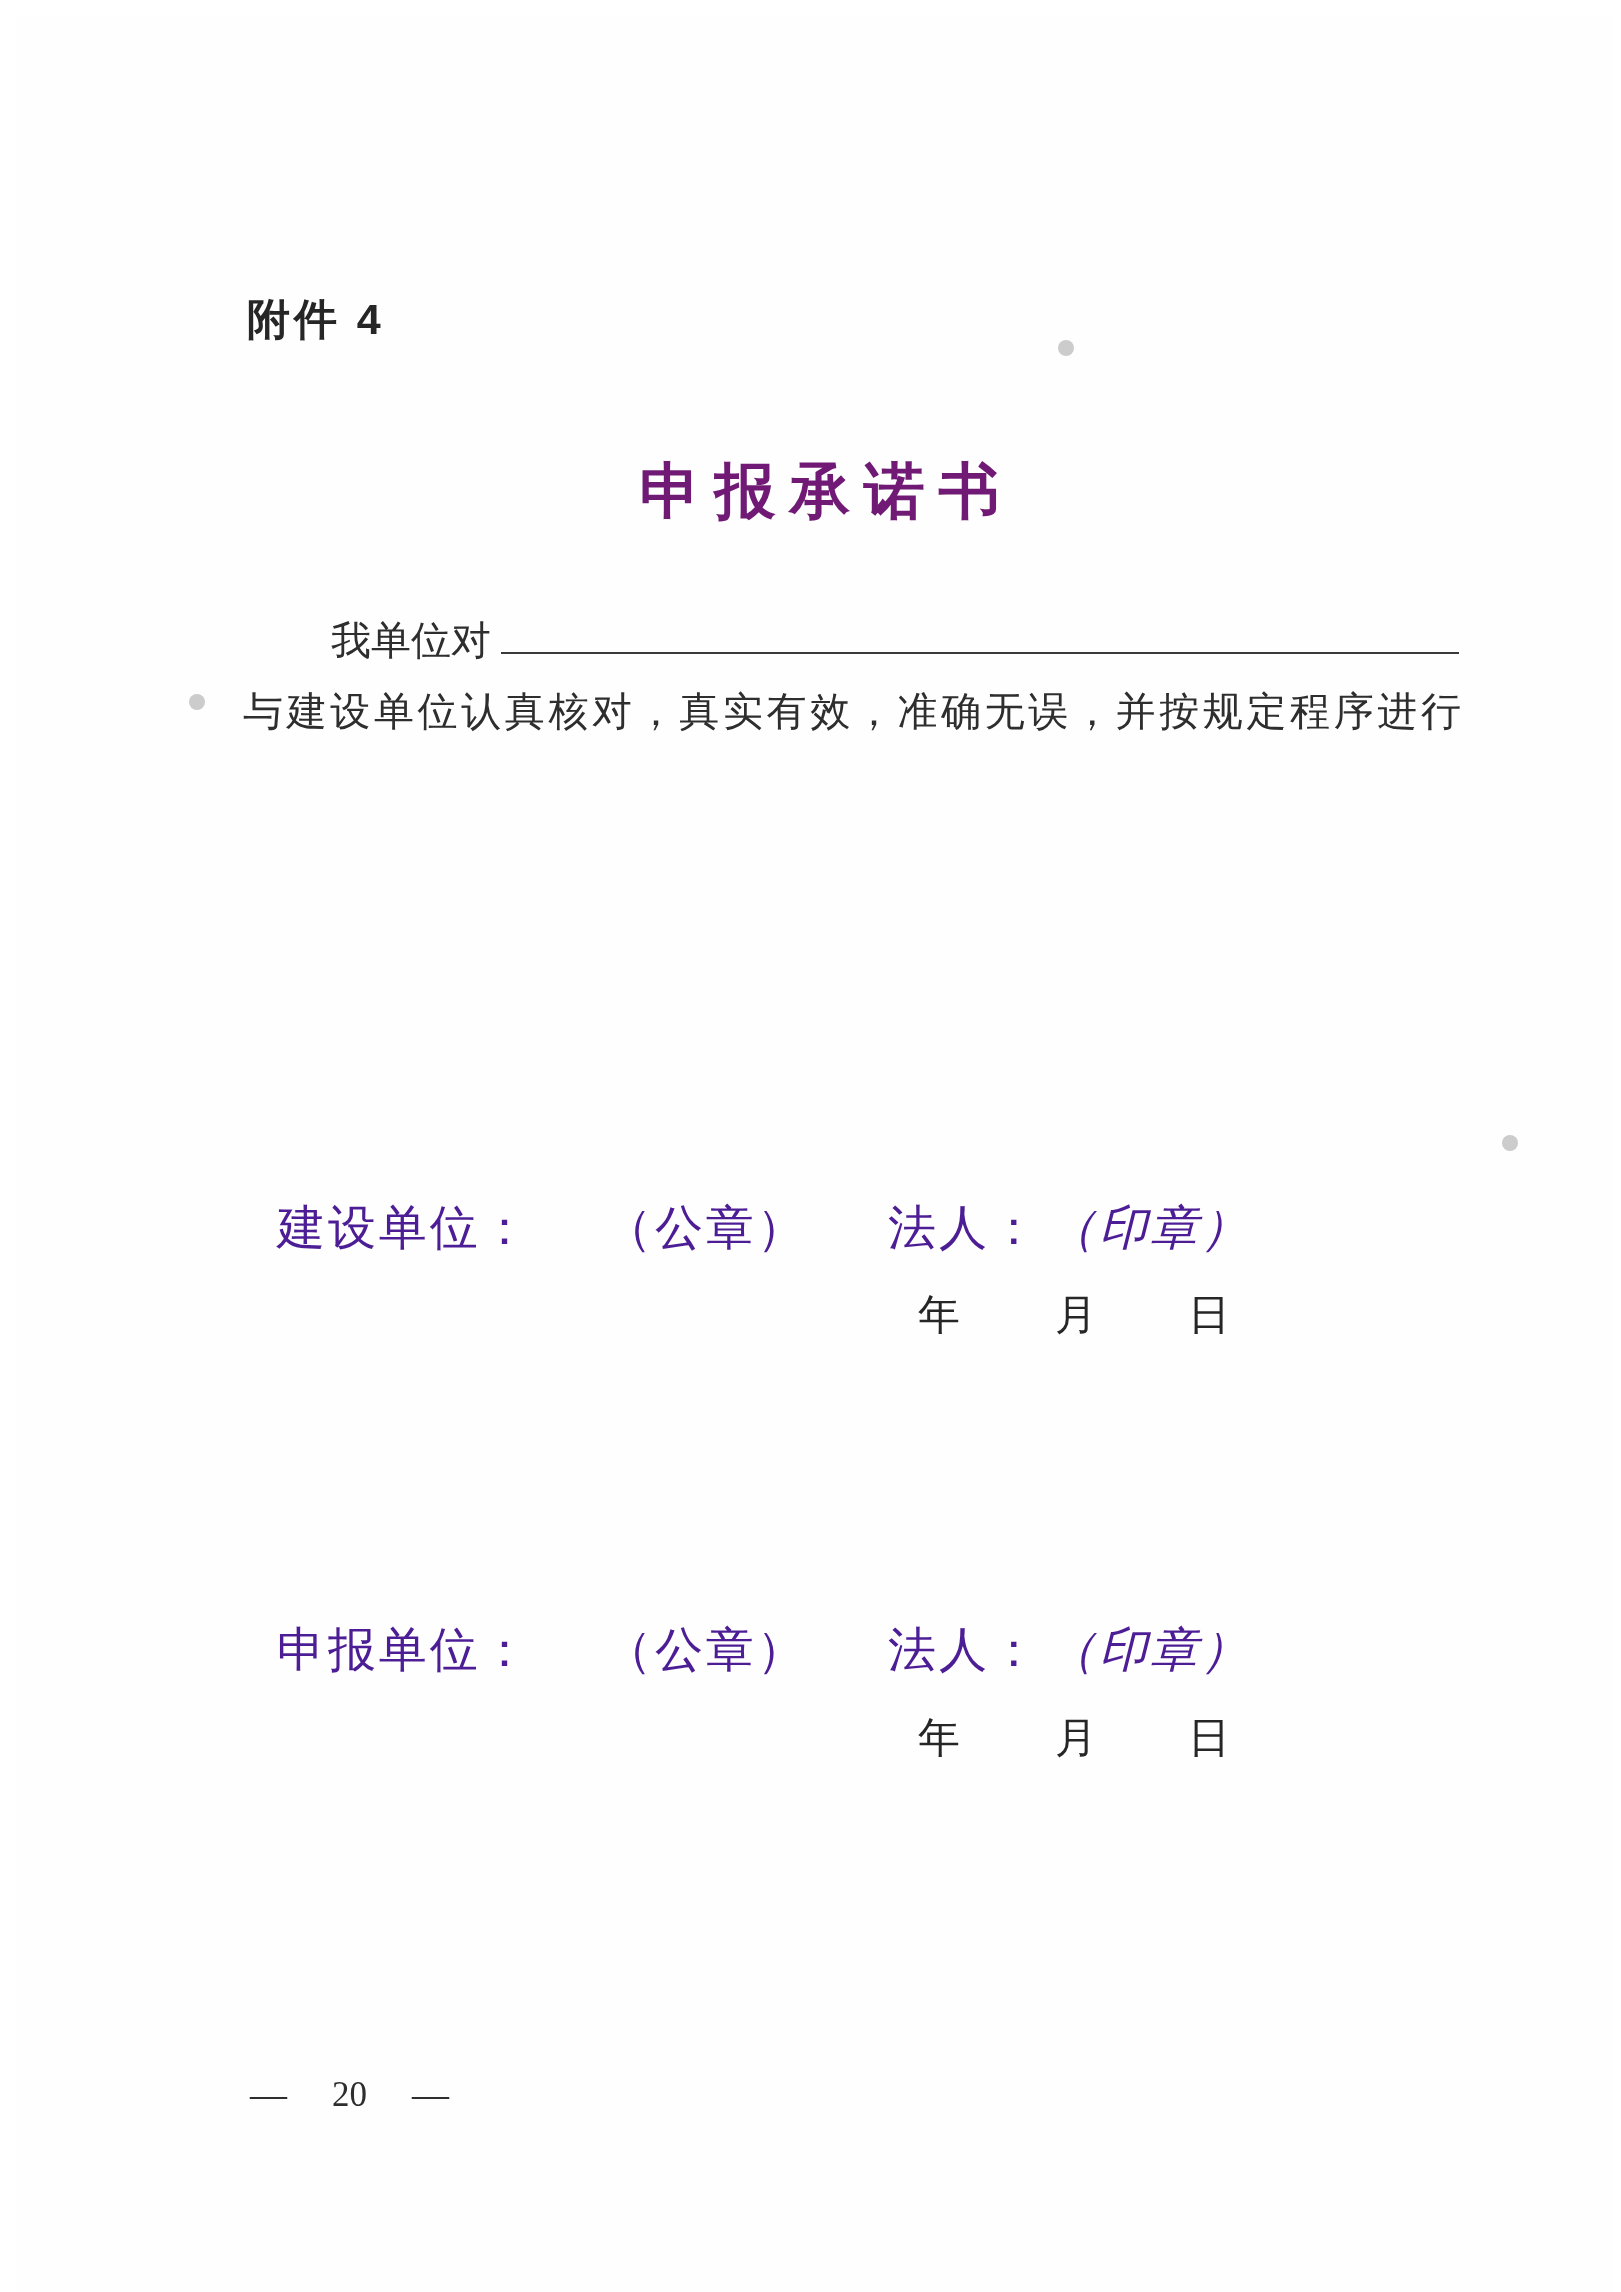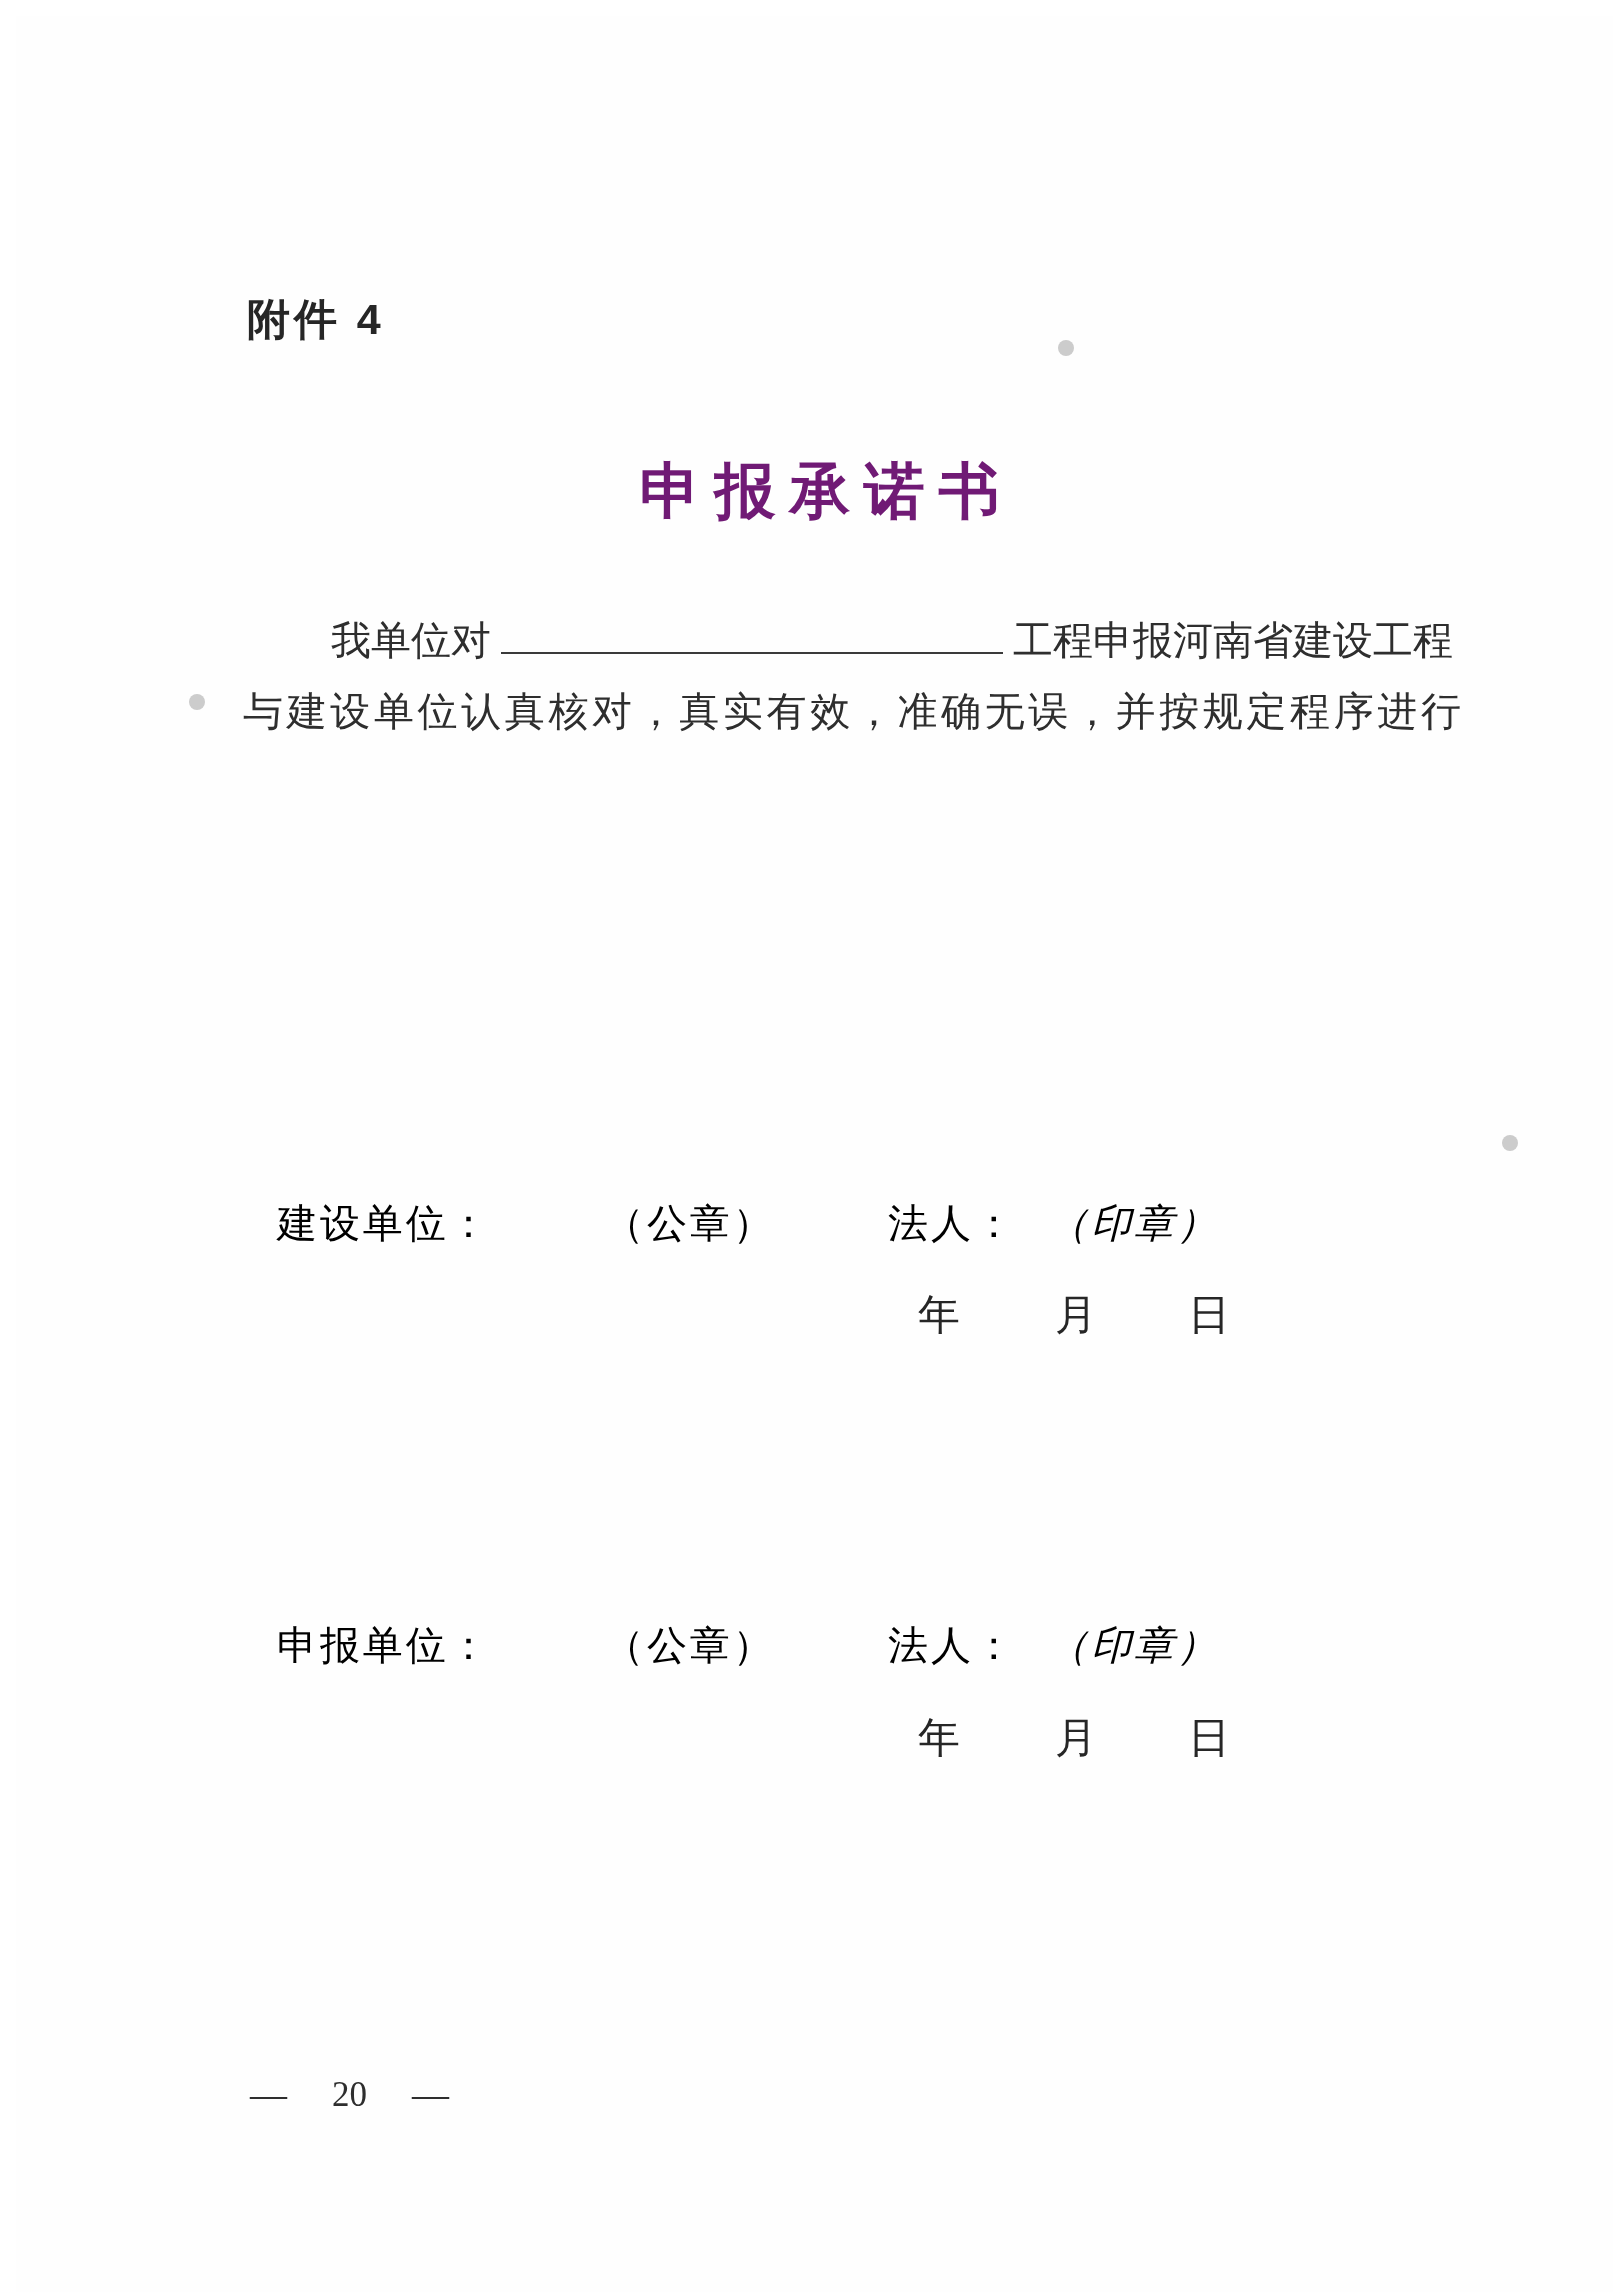--- a/index.html
+++ b/index.html
@@ -81,22 +81,22 @@
     text-align: justify;
     text-align-last: justify;
   }
 
   .para-line.last { text-align: left; }
 
   .sig-row { position: absolute; left: 0; width: 100%; height: 59px; }
 
   .sig-row span {
     position: absolute;
-    font-size: 40px;
-    color: #000000;
+    font-size: 48px;
+    color: #4c1d95;
     letter-spacing: 2.9px;
     white-space: nowrap;
     text-align: right;
   }
 
   .sig-unit  { left: 253px; }
   .sig-seal  { left: 580px; }
   .sig-legal { left: 864px; }
   .sig-stamp { left: 1024px; font-style: italic; }
 
@@ -138,21 +138,20 @@
 <div class="page">
 
   <div class="attachment-label">附件 4</div>
 
   <div class="doc-title">申报承诺书</div>
 
   <div class="body-paragraph">
     <div class="para-line first">
       <span>我单位对</span>
       <span class="blank-underline"></span>
-      <span>工程申报河南省建设工程</span>
     </div>
     <div class="para-line fill">与建设单位认真核对，真实有效，准确无误，并按规定程序进行</div>
   </div>
 
   <div class="sig-row block1-labels">
     <span class="sig-unit">建设单位：</span>
     <span class="sig-seal">（公章）</span>
     <span class="sig-legal">法人：</span>
     <span class="sig-stamp">（印章）</span>
   </div>

